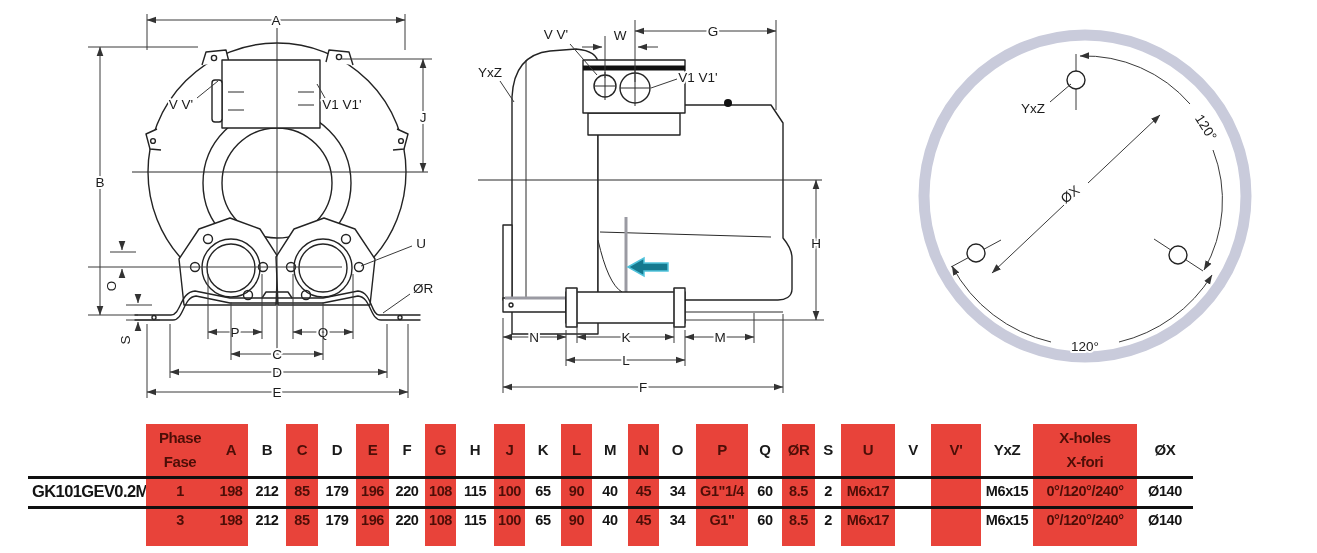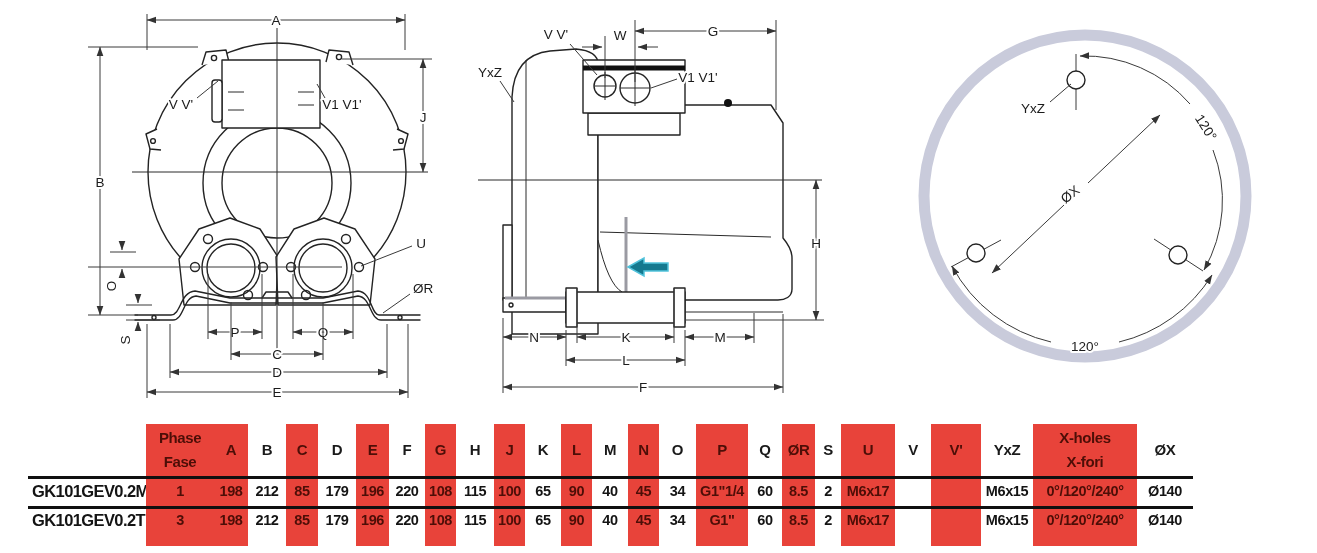--- a/index.html
+++ b/index.html
@@ -271,21 +271,20 @@
       <text class="lbl" x="130" y="95">YxZ</text>
     </g>
   </svg>
 
   <div class="dim-table">
     <div class="tline l1"></div>
     <div class="tline l2"></div>
   <div class="col model">
         <div class="hcell"></div>
         <div class="vcell">GK101GEV0.2M</div>
-        <div class="vcell">GK101GEV0.2T</div>
       </div>
       <div class="col red" style="width: 68px;">
         <div class="hcell">
           <div>Phase</div>
           <div>Fase</div>
         </div>
         <div class="vcell">1</div>
         <div class="vcell">3</div>
       </div>
       <div class="col red" style="width: 34px;">

